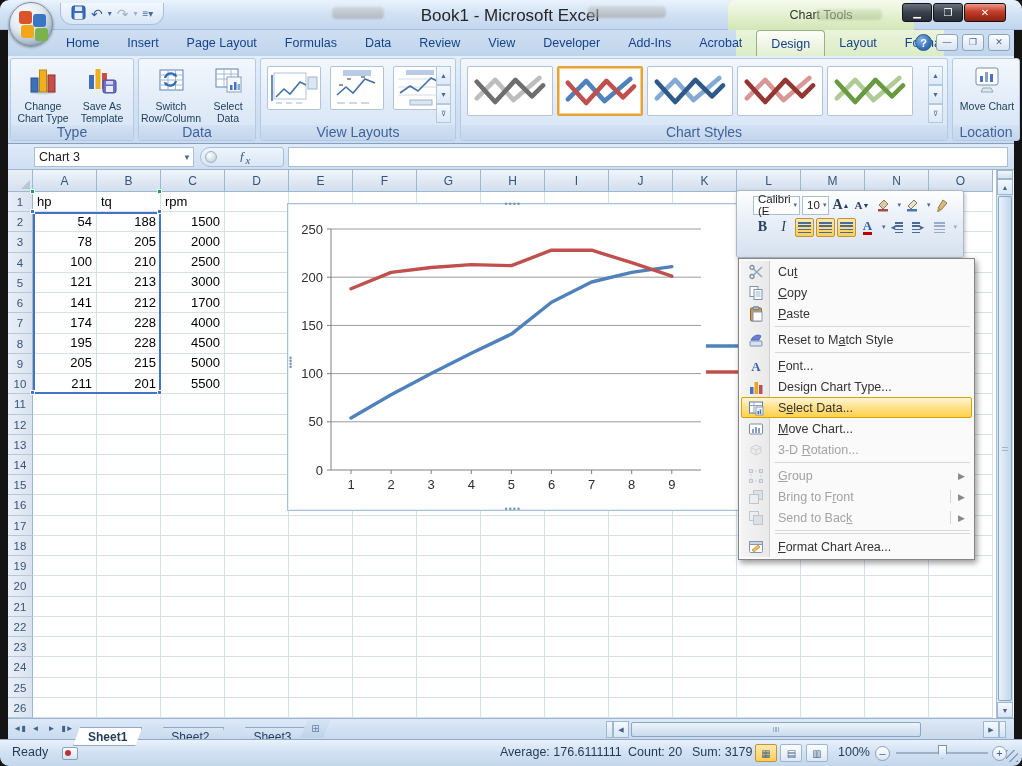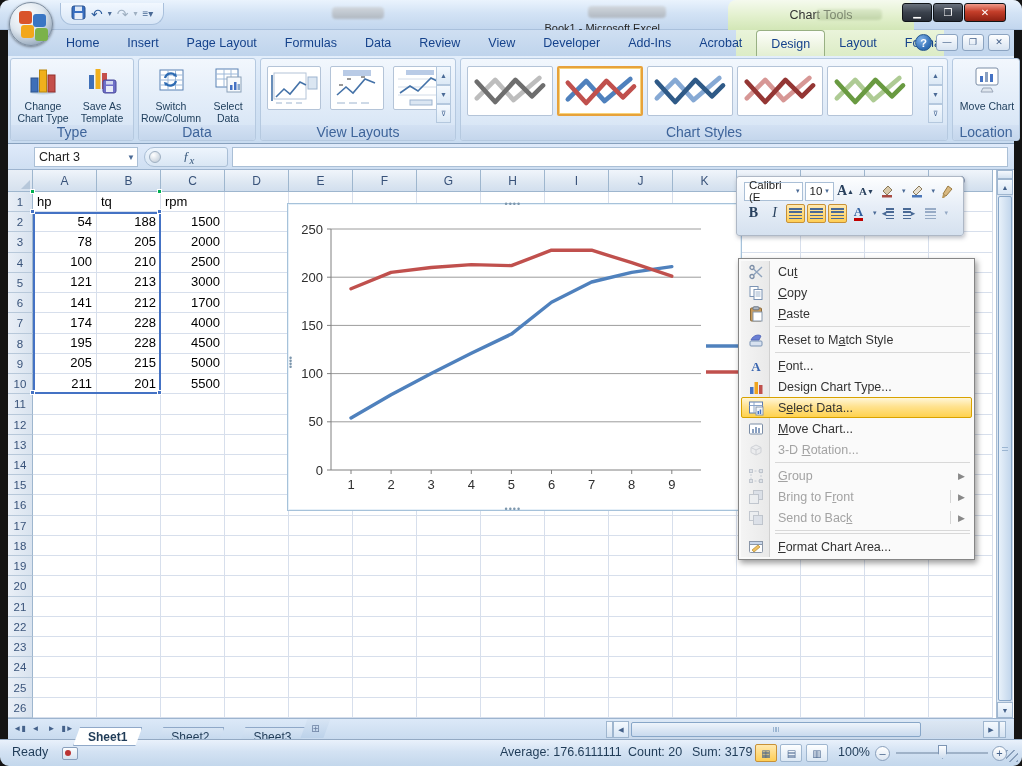--- a/index.html
+++ b/index.html
@@ -13,22 +13,22 @@
   .orb{position:absolute;left:9px;top:2px;width:44px;height:44px;border-radius:50%;z-index:40;
     background:radial-gradient(circle at 38% 30%,#ffffff,#dfe7ef 45%,#9fb0c2 75%,#6b7c90);
     border:1px solid #7e8ea0;box-shadow:0 1px 3px rgba(0,0,0,.45);}
   .orb .lg{position:absolute;width:13px;height:13px;border-radius:3px;}
   .qat{position:absolute;left:60px;top:3px;height:22px;display:flex;align-items:center;gap:5px;
     padding:0 10px;background:linear-gradient(#f2f8ff,#d8e6f6);border:1px solid #a9c0dc;
     border-radius:0 0 12px 12px;border-top:none;}
   .qbtn{font-size:14px;line-height:1;color:#2f5e9e;}
   .qbtn.dis{color:#9fb0c2;}
   .qcaret{font-size:8px;color:#4a6a96;}
-  .title-text{position:absolute;left:360px;top:22px;width:300px;text-align:right;
-    font-size:11px;color:#262626;}
+  .title-text{position:absolute;left:360px;top:6px;width:300px;text-align:center;
+    font-size:17px;color:#262626;}
   .ctx-title{position:absolute;left:728px;top:0;width:186px;height:30px;border-radius:8px 8px 0 0;
     background:linear-gradient(#f5faee,#e2f0cd 55%,#d2e6b6);text-align:center;
     font-size:12.5px;color:#333;line-height:30px;}
   .smudge{position:absolute;border-radius:4px;background:linear-gradient(#c8c8c8,#9a9a9a);opacity:.55;filter:blur(1px);}
   .winbtns{position:absolute;right:16px;top:3px;display:flex;gap:1px;}
   .wbtn{width:30px;height:19px;border:1px solid #101418;border-radius:3px;color:#fff;
     font-size:10px;line-height:17px;text-align:center;
     background:linear-gradient(#6a727e,#3a414c 50%,#272d36);}
   .wbtn.close{width:42px;background:linear-gradient(#f09a8a,#c43e2a 45%,#8e2012);}
   
@@ -59,21 +59,21 @@
   .bigbtn .bicon{display:block;margin:2px auto 3px;}
   .thumb{position:absolute;top:7px;background:#fff;border:1px solid #b4c4d8;border-radius:2px;}
   .thumb.sel{border:2px solid #e7a23b;box-shadow:0 0 0 1px #f7d27a inset;}
   .scrollstrip{position:absolute;top:7px;width:15px;height:56px;display:flex;flex-direction:column;}
   .sbtn{flex:1;border:1px solid #b4c8de;background:linear-gradient(#f4f9fe,#dce9f6);
     font-size:7px;color:#4a6a96;text-align:center;line-height:17px;}
   
   .fbar{position:absolute;left:8px;top:144px;width:1006px;height:26px;
     background:linear-gradient(#dfeafa,#cfdff2);border-bottom:1px solid #9db4cf;
     display:flex;align-items:center;}
-  .namebox{margin-left:26px;width:104px;height:20px;background:#fff;border:1px solid #aabfd6;
+  .namebox{margin-left:26px;width:160px;height:20px;background:#fff;border:1px solid #aabfd6;
     font-size:12.5px;color:#222;padding:2px 4px;position:relative;}
   .namebox .dd{position:absolute;right:2px;top:5px;font-size:8px;color:#4a6a96;}
   .fxpill{margin-left:6px;width:84px;height:20px;border:1px solid #aabfd6;border-radius:10px 3px 3px 10px;
     background:linear-gradient(#eef5fd,#d9e6f4);display:flex;align-items:center;}
   .fxball{width:12px;height:12px;border-radius:50%;margin-left:4px;
     background:radial-gradient(circle at 35% 30%,#fff,#b9c6d4);border:1px solid #9fb0c2;}
   .fx{margin-left:22px;font-family:"Liberation Serif",serif;font-style:italic;font-size:13px;color:#3a5a7e;}
   .ffield{flex:1;margin:0 6px 0 4px;height:20px;background:#fff;border:1px solid #aabfd6;}
   
   .grid{position:absolute;left:8px;top:170px;width:1006px;height:548px;background:#fff;overflow:hidden;}
@@ -102,23 +102,23 @@
     font-size:7px;color:#44618a;text-align:center;line-height:15px;}
   .vs-thumb{flex:1;margin:1px;background:linear-gradient(90deg,#e8f1fa,#c2d6ec);
     border:1px solid #87a6c8;border-radius:2px;position:relative;}
   .vs-thumb:after{content:"";position:absolute;left:3px;right:3px;top:50%;height:5px;margin-top:-2px;
     background:repeating-linear-gradient(#9cb6d2 0 1px,transparent 1px 2.5px);}
   
   .chartobj{position:absolute;left:287px;top:203px;width:455px;height:308px;background:#fff;
     border:1px solid #a6c2da;box-shadow:0 0 0 1px #e6f0f8 inset;z-index:5;}
   .handle{position:absolute;color:#7d97ad;font-size:9px;letter-spacing:1px;line-height:4px;}
   
-  .minibar{position:absolute;left:736px;top:176px;width:228px;height:60px;z-index:20;
+  .minibar{position:absolute;left:736px;top:190px;width:228px;height:68px;z-index:20;
     background:linear-gradient(#fdfeff,#e7eef7 50%,#d5e1ef);border:1px solid #aeb8c6;border-radius:3px;
-    box-shadow:1px 2px 4px rgba(60,70,90,.35);padding:3px 7px;font-size:12px;color:#333;}
+    box-shadow:1px 2px 4px rgba(60,70,90,.35);padding:3px 16px;font-size:12px;color:#333;}
   .mrow{display:flex;align-items:center;gap:2px;height:22px;}
   .mtb-box{display:flex;align-items:center;border:1px solid #aabfd6;background:#fff;height:19px;
     padding:0 2px 0 4px;font-size:11.5px;color:#222;}
   .mtb-dd{font-size:7px;color:#4a6a96;margin-left:3px;}
   .mtb-btn{min-width:19px;height:19px;display:flex;align-items:center;justify-content:center;
     border-radius:2px;font-size:12px;color:#29415e;}
   .mtb-btn.on{background:linear-gradient(#ffe9b0,#ffce54);border:1px solid #c79138;}
   .alines{width:13px;height:11px;background:repeating-linear-gradient(#4a6a96 0 1.6px,transparent 1.6px 3.4px);}
   .bold{font-family:"Liberation Serif",serif;font-weight:bold;font-size:14px;}
   .ital{font-family:"Liberation Serif",serif;font-style:italic;font-size:14px;}

